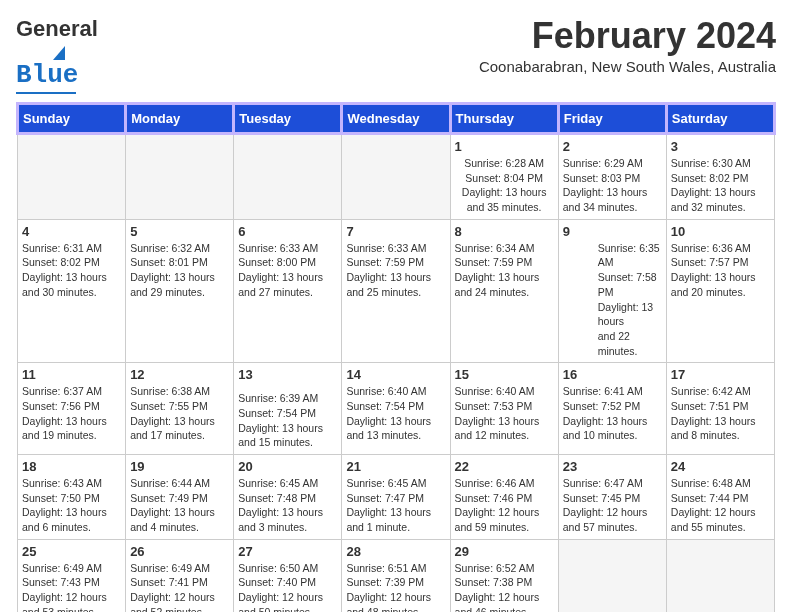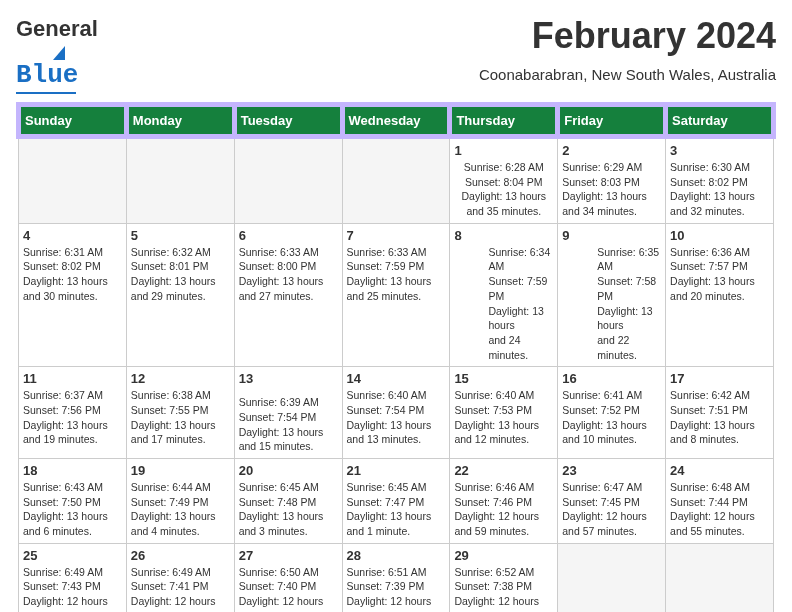--- a/index.html
+++ b/index.html
@@ -37,36 +37,36 @@
     }
     .month-title {
       font-size: 36px;
       font-weight: bold;
       color: #333;
       line-height: 1.1;
     }
     .location-title {
       font-size: 15px;
       color: #333;
-      margin-top: 10px;
+      margin-top: 2px;
       text-align: right;
     }
     .calendar {
       width: 100%;
       border-collapse: collapse;
       font-size: 11px;
     }
     .calendar th {
-      background: #15803d;
+      background: #1d4ed8;
       color: #fff;
       padding: 6px 4px;
       text-align: left;
       font-size: 13px;
       font-weight: bold;
-      border: 5px solid #c4b5fd;
+      border: 3px solid #c4b5fd;
     }
     .calendar td {
       border: 1px solid #ccc;
       vertical-align: top;
       padding: 4px;
       width: calc(100% / 7);
       min-height: 80px;
       background: #fff;
     }
     .calendar td.empty {
@@ -170,21 +170,21 @@
         </td>
         <td>
           <div class="day-num">7</div>
           <div class="day-info" style="white-space: pre-line;">Sunrise: 6:33 AM
 Sunset: 7:59 PM
 Daylight: 13 hours
 and 25 minutes.</div>
         </td>
         <td>
           <div class="day-num">8</div>
-          <div class="day-info" style="white-space: pre-line; margin-left: 34px;">Sunrise: 6:34 AM
+          <div class="day-info" style="white-space: pre-line;">Sunrise: 6:34 AM
 Sunset: 7:59 PM
 Daylight: 13 hours
 and 24 minutes.</div>
         </td>
         <td>
           <div class="day-num">9</div>
           <div class="day-info" style="white-space: pre-line; margin-left: 35px;">Sunrise: 6:35 AM
 Sunset: 7:58 PM
 Daylight: 13 hours
 and 22 minutes.</div>

